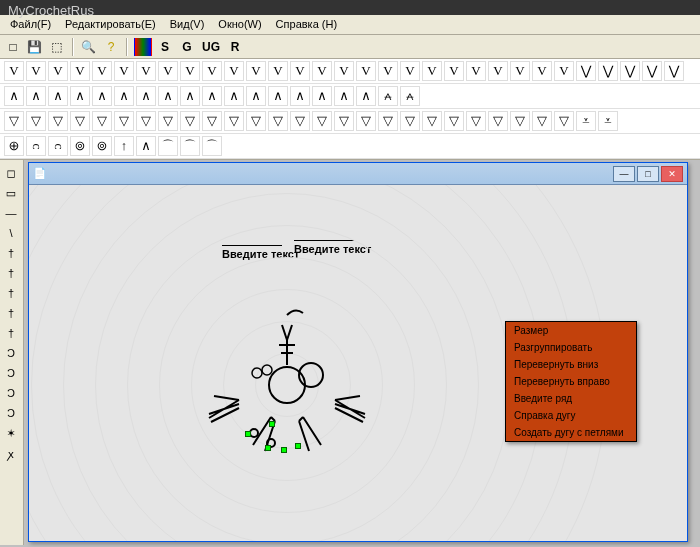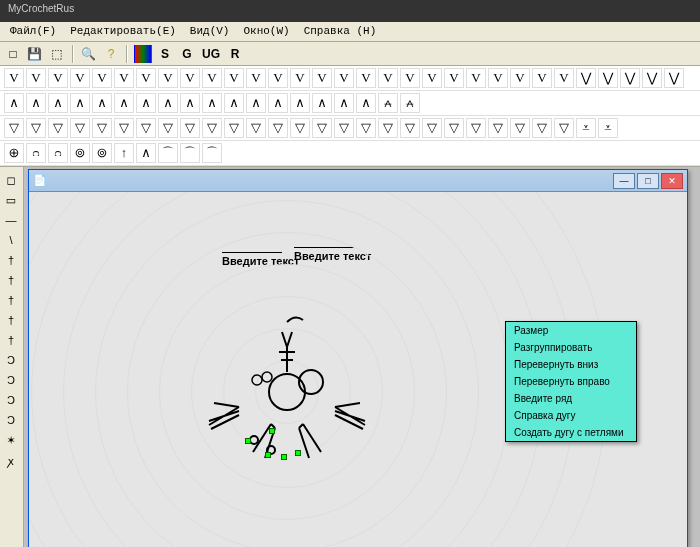--- a/index.html
+++ b/index.html
@@ -1,39 +1,39 @@
 <!DOCTYPE html>
 <html><head>
 <meta charset="utf-8">
 <style>
 * { margin: 0; padding: 0; box-sizing: border-box; }
 body { font-family: Tahoma, Arial, sans-serif; font-size: 11px; background: #c0c0c0; width: 700px; height: 547px; overflow: hidden; position: relative; }
-.titlebar { background: #333; color: #ccc; padding: 3px 8px; font-size: 10px; height: 22px; }
+.titlebar { background: #333; color: #ccc; padding: 3px 8px; font-size: 13px; height: 15px; }
 .menubar { background: #ece9d8; border-bottom: 1px solid #aca899; padding: 2px 4px; display: flex; gap: 2px; height: 20px; }
-.menubar span { padding: 1px 6px; cursor: default; font-family: Liberation Mono, monospace; }
+.menubar span { padding: 1px 6px; cursor: default; }
 .toolbar { background: #ece9d8; border-bottom: 1px solid #aca899; padding: 2px 4px; display: flex; gap: 4px; align-items: center; height: 24px; }
 .tool-btn { width: 18px; height: 18px; display: inline-flex; align-items: center; justify-content: center; cursor: pointer; font-size: 12px; border: 1px solid transparent; }
 .tool-sep { width: 2px; height: 18px; border-left: 1px solid #aca899; border-right: 1px solid #fff; margin: 0 2px; }
 .symbol-rows { background: #fff; border-bottom: 1px solid #aca899; }
 .symbol-row { display: flex; gap: 0; padding: 2px 4px; flex-wrap: nowrap; overflow: hidden; border-bottom: 1px solid #e0e0e0; }
 .sym { width: 20px; height: 20px; display: inline-flex; align-items: center; justify-content: center; font-size: 13px; cursor: pointer; border: 1px solid #ddd; margin-right: 2px; background: #fff; font-family: serif; }
 .workspace { display: flex; height: calc(547px - 18px - 20px - 24px - 100px); position: relative; }
 .left-tools { width: 24px; background: #ece9d8; border-right: 1px solid #aca899; display: flex; flex-direction: column; gap: 2px; padding: 4px 2px; }
 .lt { width: 18px; height: 18px; display: flex; align-items: center; justify-content: center; cursor: pointer; font-size: 11px; border: 1px solid transparent; }
 .doc-window { position: absolute; left: 28px; top: 2px; width: 660px; height: 380px; background: #fff; border: 1px solid #0054e3; box-shadow: 2px 2px 4px rgba(0,0,0,.3); }
 .doc-titlebar { background: linear-gradient(#b9d1ea,#a7c7e7); height: 22px; border-bottom: 1px solid #6b8ab0; display: flex; align-items: center; justify-content: space-between; padding: 0 4px; }
 .doc-titlebar .left { display: flex; align-items: center; gap: 4px; font-size: 11px; color: #333; }
 .win-btns { display: flex; gap: 2px; }
 .win-btn { width: 22px; height: 16px; border: 1px solid #5a7ca0; background: #d6e5f5; font-size: 9px; display: flex; align-items: center; justify-content: center; cursor: pointer; }
 .win-btn.close { background: #e86060; color: #fff; border-color: #c04040; }
 .canvas { position: relative; width: 100%; height: calc(100% - 22px); background: #e5e5e5; overflow: hidden; }
 .ring { position: absolute; border: 1px solid #ddd; border-radius: 50%; }
 .text-label { position: absolute; font-weight: bold; font-size: 11px; text-align: center; }
 .text-label .underline { border-top: 1px solid #000; width: 60px; margin-bottom: 2px; }
-.context-menu { position: absolute; left: 505px; top: 321px; background: #5eead4; border: 1px solid #000; box-shadow: 2px 2px 4px rgba(0,0,0,.4); z-index: 10; font-size: 10px; }
+.context-menu { position: absolute; left: 505px; top: 321px; background: #c2410c; border: 1px solid #000; box-shadow: 2px 2px 4px rgba(0,0,0,.4); z-index: 10; font-size: 10px; }
 .context-menu .mi { padding: 3px 12px 3px 8px; cursor: default; white-space: nowrap; }
 .handle { position: absolute; width: 6px; height: 6px; background: #0f0; border: 1px solid #060; }
 </style>
 </head>
 <body>
 
 <div class="titlebar">
   <span>MyCrochetRus</span>
 </div>
 

